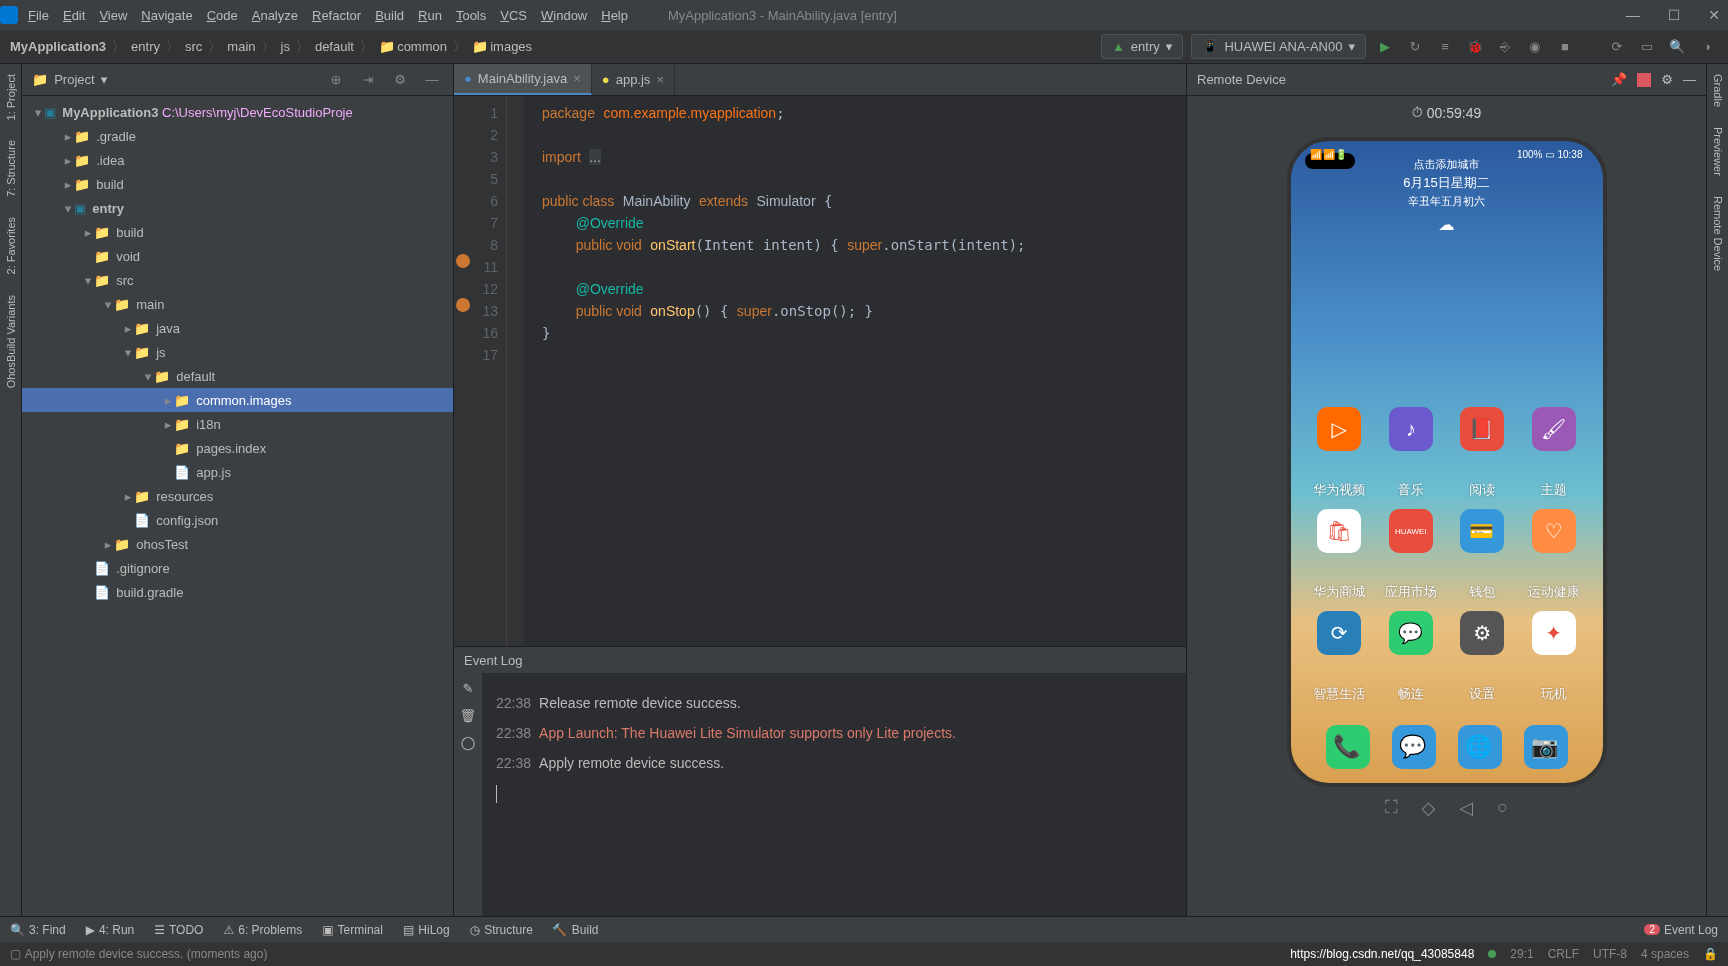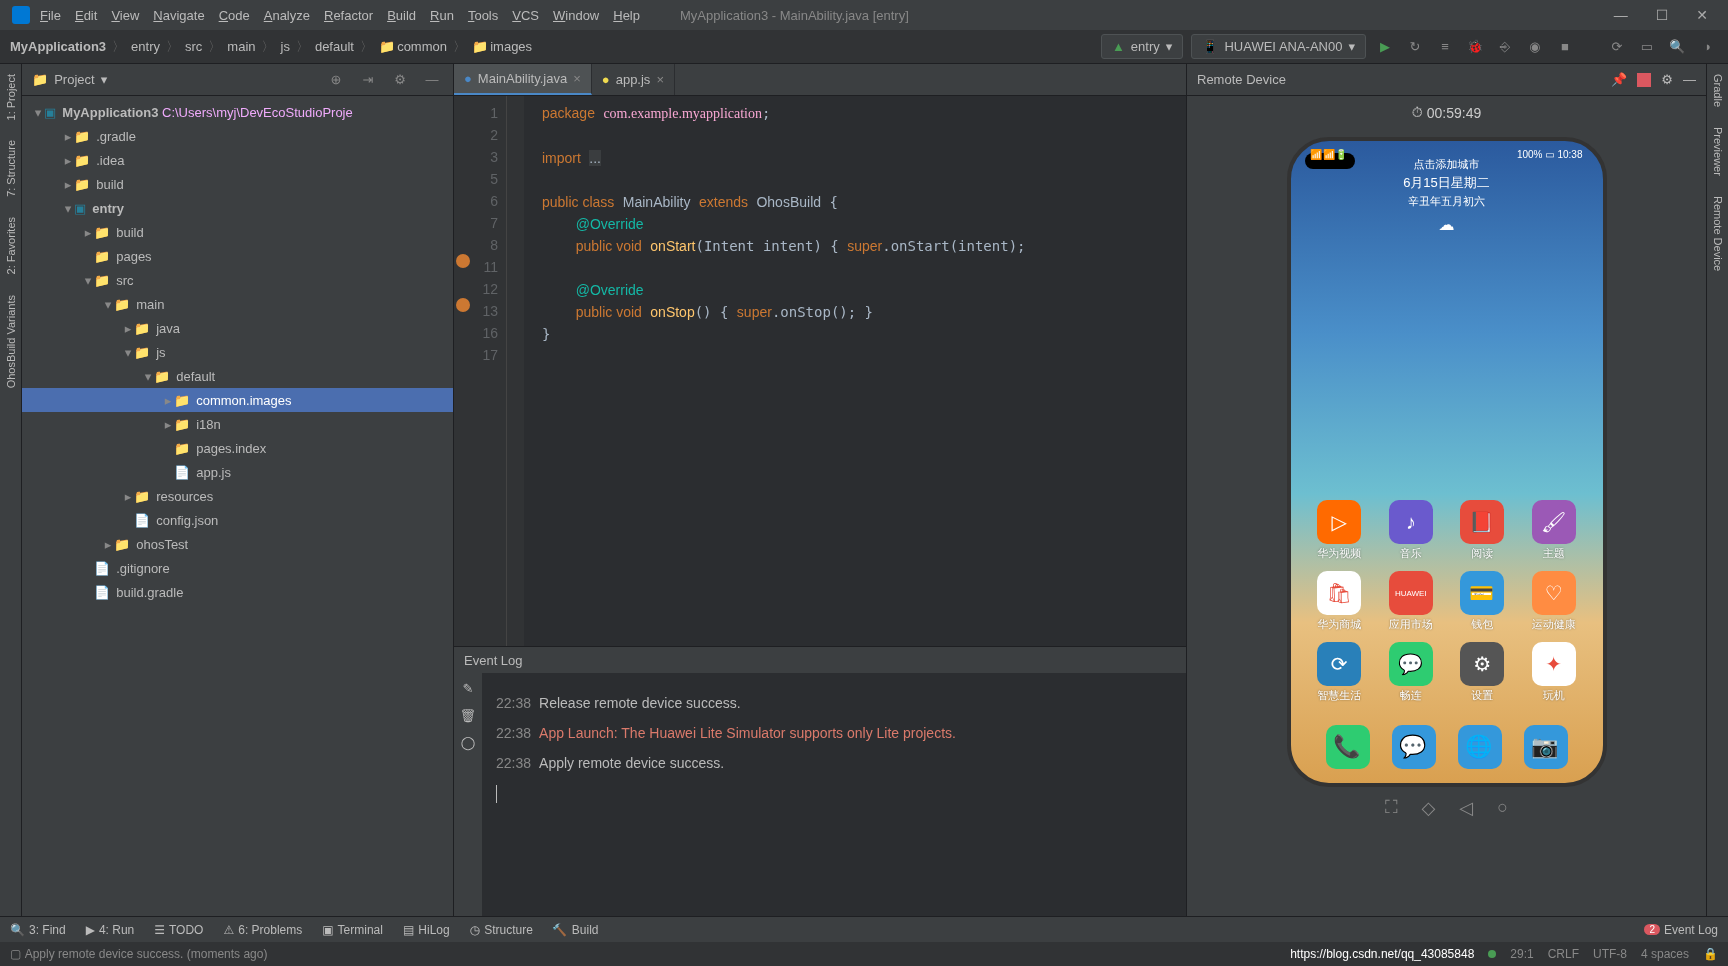--- a/index.html
+++ b/index.html
@@ -1,17 +1,17 @@
 <!DOCTYPE html>
 <html><head>
 <meta charset="utf-8">
 <style>
 * { margin: 0; padding: 0; box-sizing: border-box; font-family: "Segoe UI", Arial, sans-serif; }
 body { background: #2b2d30; color: #bbbbbb; width: 1728px; height: 966px; overflow: hidden; font-size: 13px; display: flex; flex-direction: column; }
-.title-bar { height: 30px; background: #3c3f41; display: flex; align-items: center; padding: 0 12px; }
+.title-bar { height: 30px; background: #3c3f41; display: flex; align-items: center; padding: 0 0; }
 .app-icon { width: 18px; height: 18px; background: #0078d4; border-radius: 3px; margin-right: 10px; }
 .menu-bar { display: flex; gap: 14px; }
 .menu-item { cursor: pointer; }
 .menu-item u { text-decoration: underline; }
 .title-text { margin-left: 40px; color: #888; }
 .win-controls { margin-left: auto; display: flex; gap: 28px; padding-right: 8px; }
 .win-ctrl { cursor: pointer; color: #aaa; font-size: 14px; }
 .nav-bar { height: 34px; background: #313335; display: flex; align-items: center; padding: 0 10px; border-bottom: 1px solid #1e1f22; }
 .breadcrumb { display: flex; align-items: center; gap: 6px; }
 .crumb { cursor: pointer; }
@@ -45,41 +45,41 @@
 .gutter { width: 52px; background: #313335; color: #606366; text-align: right; padding: 6px 8px 0 0; font-family: "Consolas", monospace; font-size: 14px; line-height: 22px; position: relative; }
 .gutter-marks { position: absolute; left: 2px; top: 0; width: 18px; }
 .mark { position: absolute; width: 14px; height: 14px; border-radius: 50%; }
 .mark.override { background: #cc7832; }
 .code { flex: 1; font-family: "Consolas", monospace; font-size: 14px; line-height: 22px; padding: 6px 0 0 18px; white-space: pre; color: #a9b7c6; position: relative; }
 .fold-col { width: 18px; background: #313335; border-left: 1px solid #444; }
 .kw { color: #cc7832; }
 .cls { color: #a9b7c6; }
 .ann { color: #14b8a6; }
 .mth { color: #ffc66d; }
-.pkg { color: #f9a8d4; font-family: Liberation Serif, serif; }
+.pkg { color: #f97316; }
 .remote-panel { width: 520px; background: #3c3f41; border-left: 1px solid #1e1f22; display: flex; flex-direction: column; }
 .remote-header { height: 32px; display: flex; align-items: center; padding: 0 10px; border-bottom: 1px solid #1e1f22; }
 .remote-tools { margin-left: auto; display: flex; gap: 10px; align-items: center; }
 .red-square { width: 14px; height: 14px; background: #db5860; }
 .device-info { text-align: center; padding: 8px 0; }
 .device-name { font-size: 20px; font-weight: bold; color: #fff; }
 .device-timer { font-size: 14px; color: #ccc; display: flex; align-items: center; justify-content: center; gap: 4px; }
 .phone-container { flex: 1; display: flex; flex-direction: column; align-items: center; padding: 8px 0; }
 .phone { width: 320px; height: 650px; border: 4px solid #333; border-radius: 42px; background: linear-gradient(180deg, #2b5a9e 0%, #4a8fc9 30%, #6dbfd0 55%, #e8c080 75%, #d9a050 100%); position: relative; overflow: hidden; }
 .phone-notch { position: absolute; top: 12px; left: 14px; width: 50px; height: 16px; background: #000; border-radius: 10px; }
 .phone-status { position: absolute; top: 8px; width: 100%; display: flex; justify-content: space-between; padding: 0 20px; font-size: 10px; color: #fff; }
 .phone-clock-area { text-align: center; color: #fff; margin-top: 16px; }
 .phone-time { font-size: 56px; font-weight: 200; }
 .phone-date { font-size: 13px; }
 .phone-sub { font-size: 11px; margin-top: 2px; }
 .phone-cloud { font-size: 16px; margin-top: 6px; }
 .phone-apps { position: absolute; bottom: 80px; width: 100%; padding: 0 20px; display: grid; grid-template-columns: repeat(4,1fr); gap: 10px 14px; }
 .app { display: flex; flex-direction: column; align-items: center; gap: 2px; }
 .app-ico { width: 44px; height: 44px; border-radius: 10px; display: flex; align-items: center; justify-content: center; font-size: 22px; color: #fff; }
-.app-label { font-size: 11px; color: #fff; text-shadow: 0 0 2px rgba(0,0,0,0.5); }
+.app-label { font-size: 13px; color: #fff; text-shadow: 0 0 2px rgba(0,0,0,0.5); margin-top: 28px; }
 .phone-dock { position: absolute; bottom: 14px; width: 100%; display: flex; justify-content: space-around; padding: 0 24px; }
 .phone-nav { display: flex; gap: 24px; margin-top: 10px; color: #888; font-size: 18px; }
 .right-gutter { width: 22px; background: #3c3f41; border-left: 1px solid #1e1f22; display: flex; flex-direction: column; align-items: center; gap: 20px; padding-top: 10px; }
 .event-log { height: 270px; background: #2b2d30; border-top: 1px solid #1e1f22; display: flex; flex-direction: column; }
 .event-header { height: 26px; background: #3c3f41; display: flex; align-items: center; padding: 0 10px; }
 .event-body { flex: 1; display: flex; }
 .event-icons { width: 28px; background: #3c3f41; display: flex; flex-direction: column; align-items: center; gap: 12px; padding-top: 8px; }
 .event-content { flex: 1; padding: 8px 14px; font-size: 14px; overflow-y: auto; }
 .event-line { margin: 14px 0; }
 .event-time { color: #888; margin-right: 8px; }
@@ -212,21 +212,21 @@
           <b>entry</b>
         </div>
       <div class="tree-item" style="padding-left:60px">
           <span class="tree-arrow">▸</span>
           <span class="tree-icon folder">📁</span>
           <span>build</span>
         </div>
       <div class="tree-item" style="padding-left:60px">
           <span class="tree-arrow"></span>
           <span class="tree-icon folder">📁</span>
-          <span>pages</span>
+          <span>void</span>
         </div>
       <div class="tree-item" style="padding-left:60px">
           <span class="tree-arrow">▾</span>
           <span class="tree-icon folder">📁</span>
           <span>src</span>
         </div>
       <div class="tree-item" style="padding-left:80px">
           <span class="tree-arrow">▾</span>
           <span class="tree-icon folder">📁</span>
           <span>main</span>
@@ -324,21 +324,21 @@
           <div>12</div>
           <div>13</div>
           <div>16</div>
           <div>17</div>
         </div>
       <div class="fold-col"></div>
       <div class="code"><span class="kw">package</span> <span class="pkg">com.example.myapplication</span>;
 
 <span class="kw">import</span> <span style="background:#3a3d3f">...</span>
 
-<span class="kw">public class</span> <span class="cls">MainAbility</span> <span class="kw">extends</span> <span class="cls">OhosBuild</span> {
+<span class="kw">public class</span> <span class="cls">MainAbility</span> <span class="kw">extends</span> <span class="cls">Simulator</span> {
     <span class="ann">@Override</span>
     <span class="kw">public void</span> <span class="mth">onStart</span>(Intent intent) { <span class="kw">super</span>.onStart(intent);
 
     <span class="ann">@Override</span>
     <span class="kw">public void</span> <span class="mth">onStop</span>() { <span class="kw">super</span>.onStop(); }
 }
 </div>
     </div>
 
     <div class="event-log">

